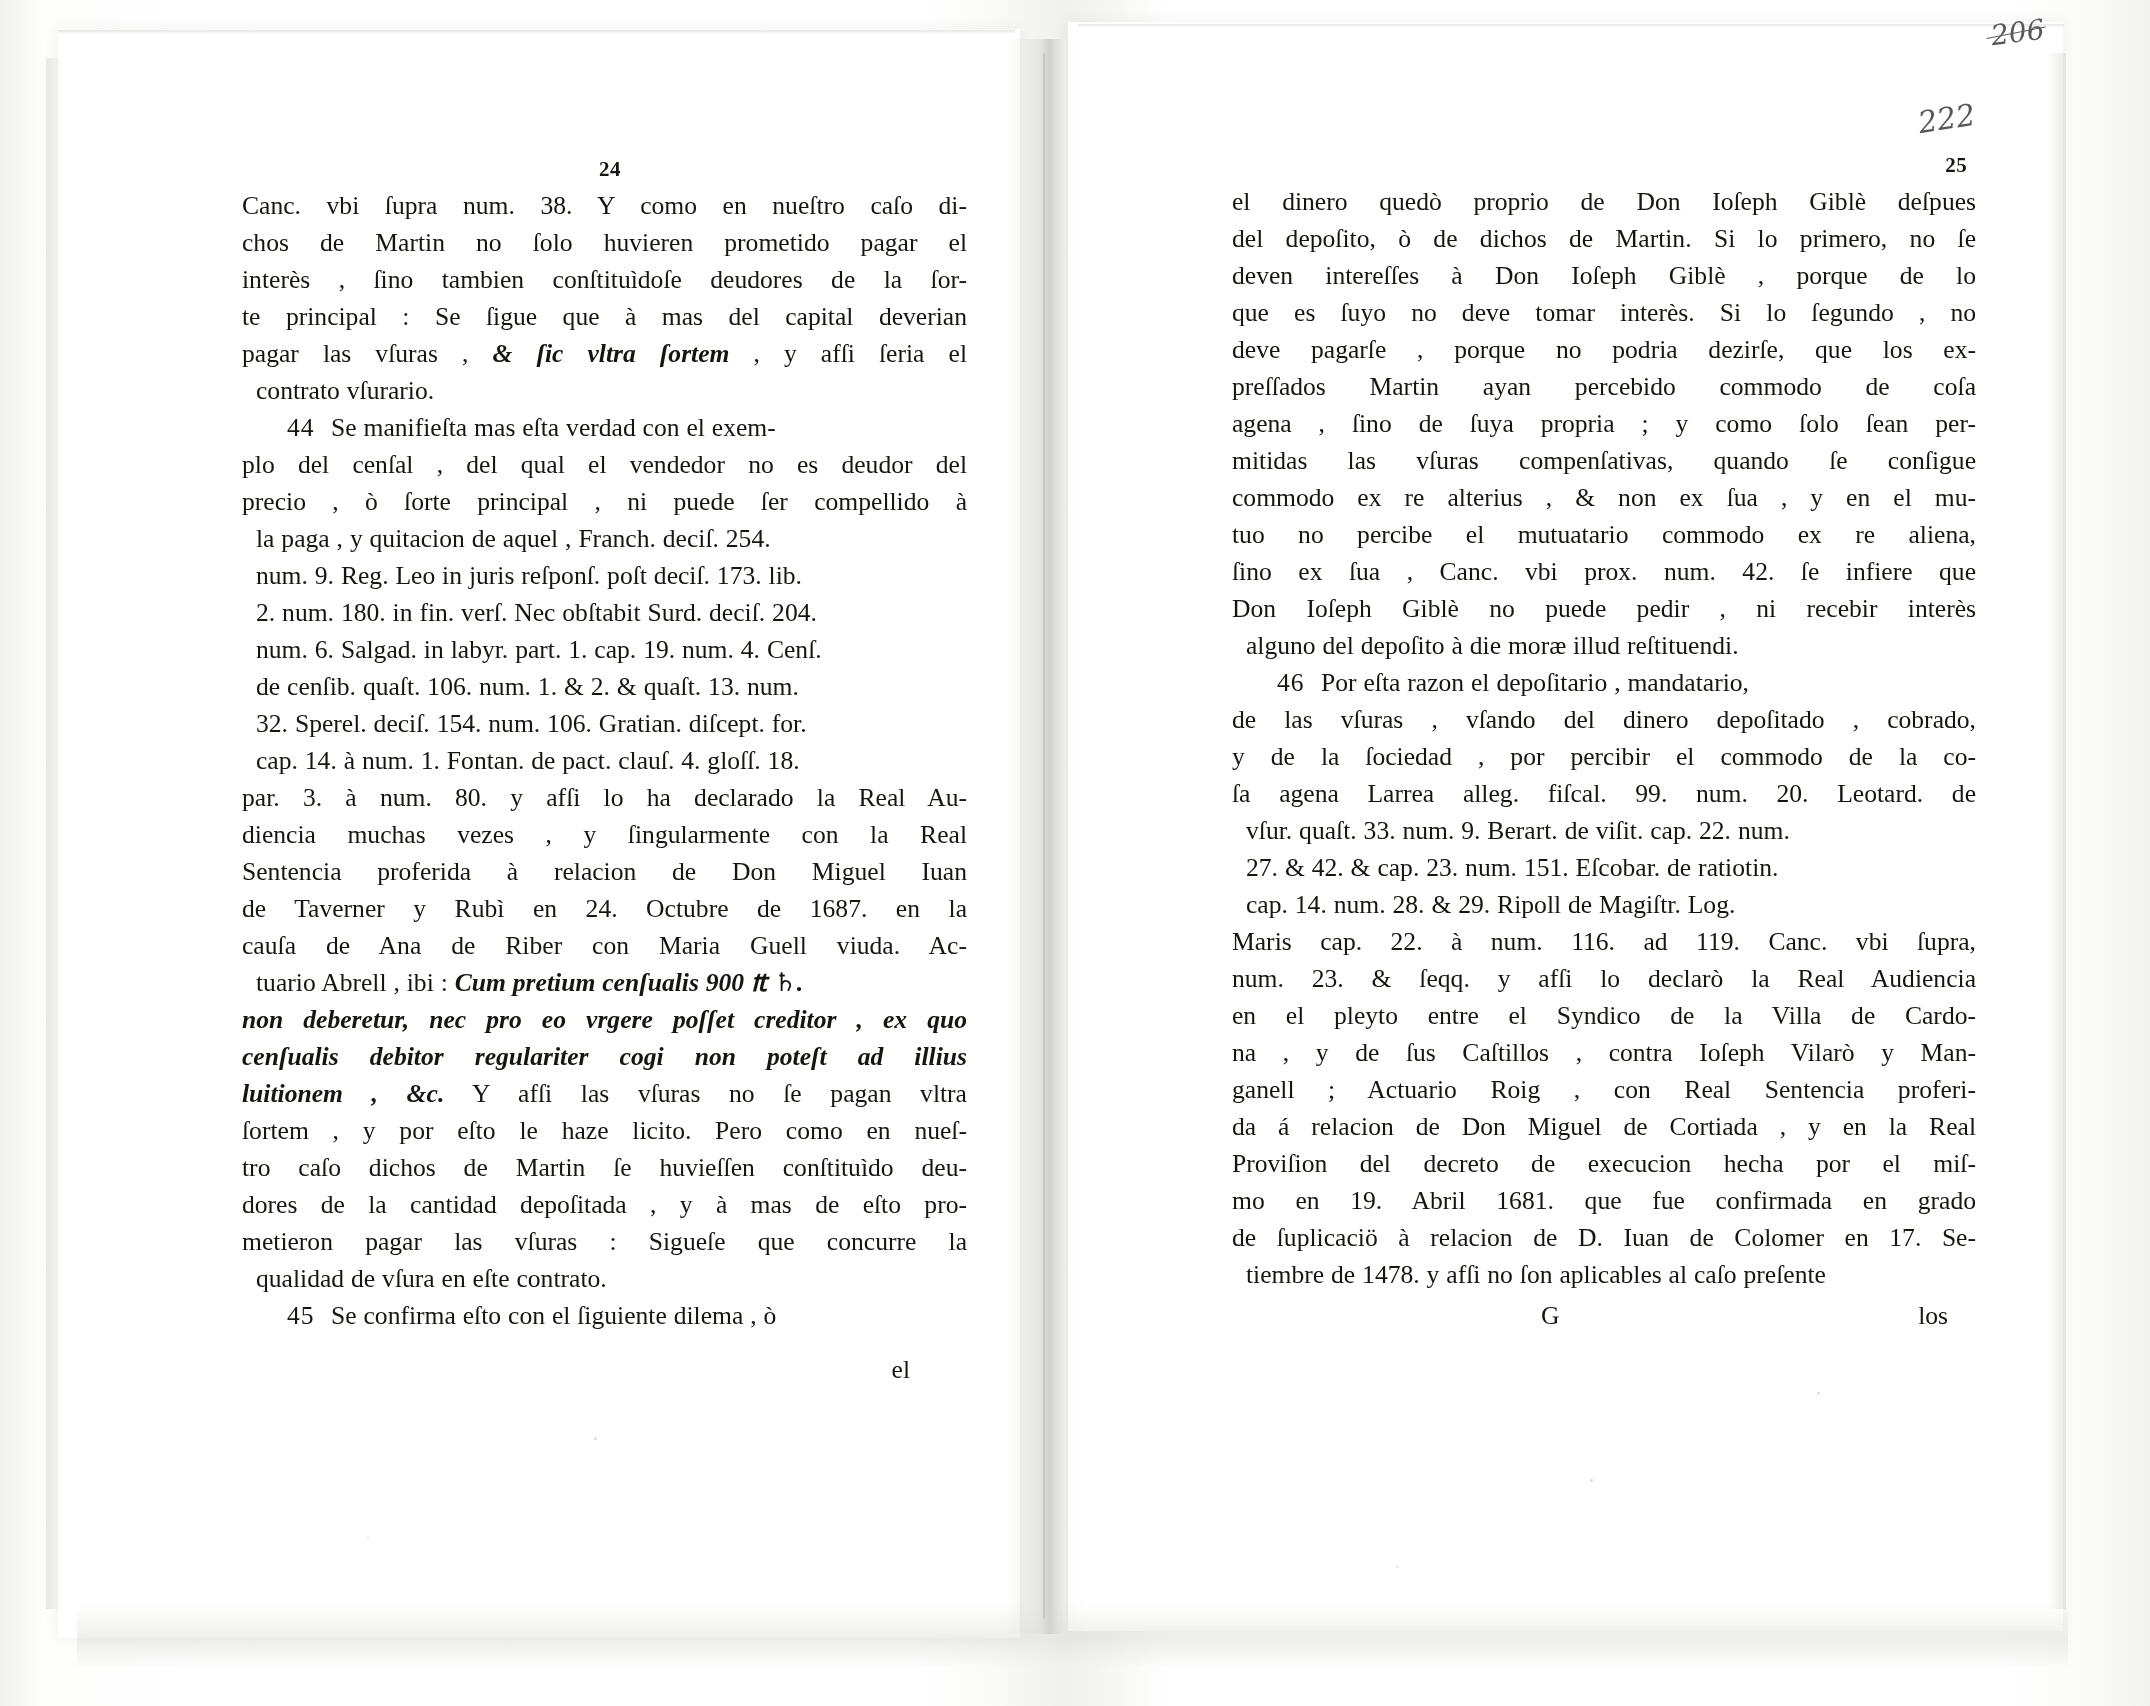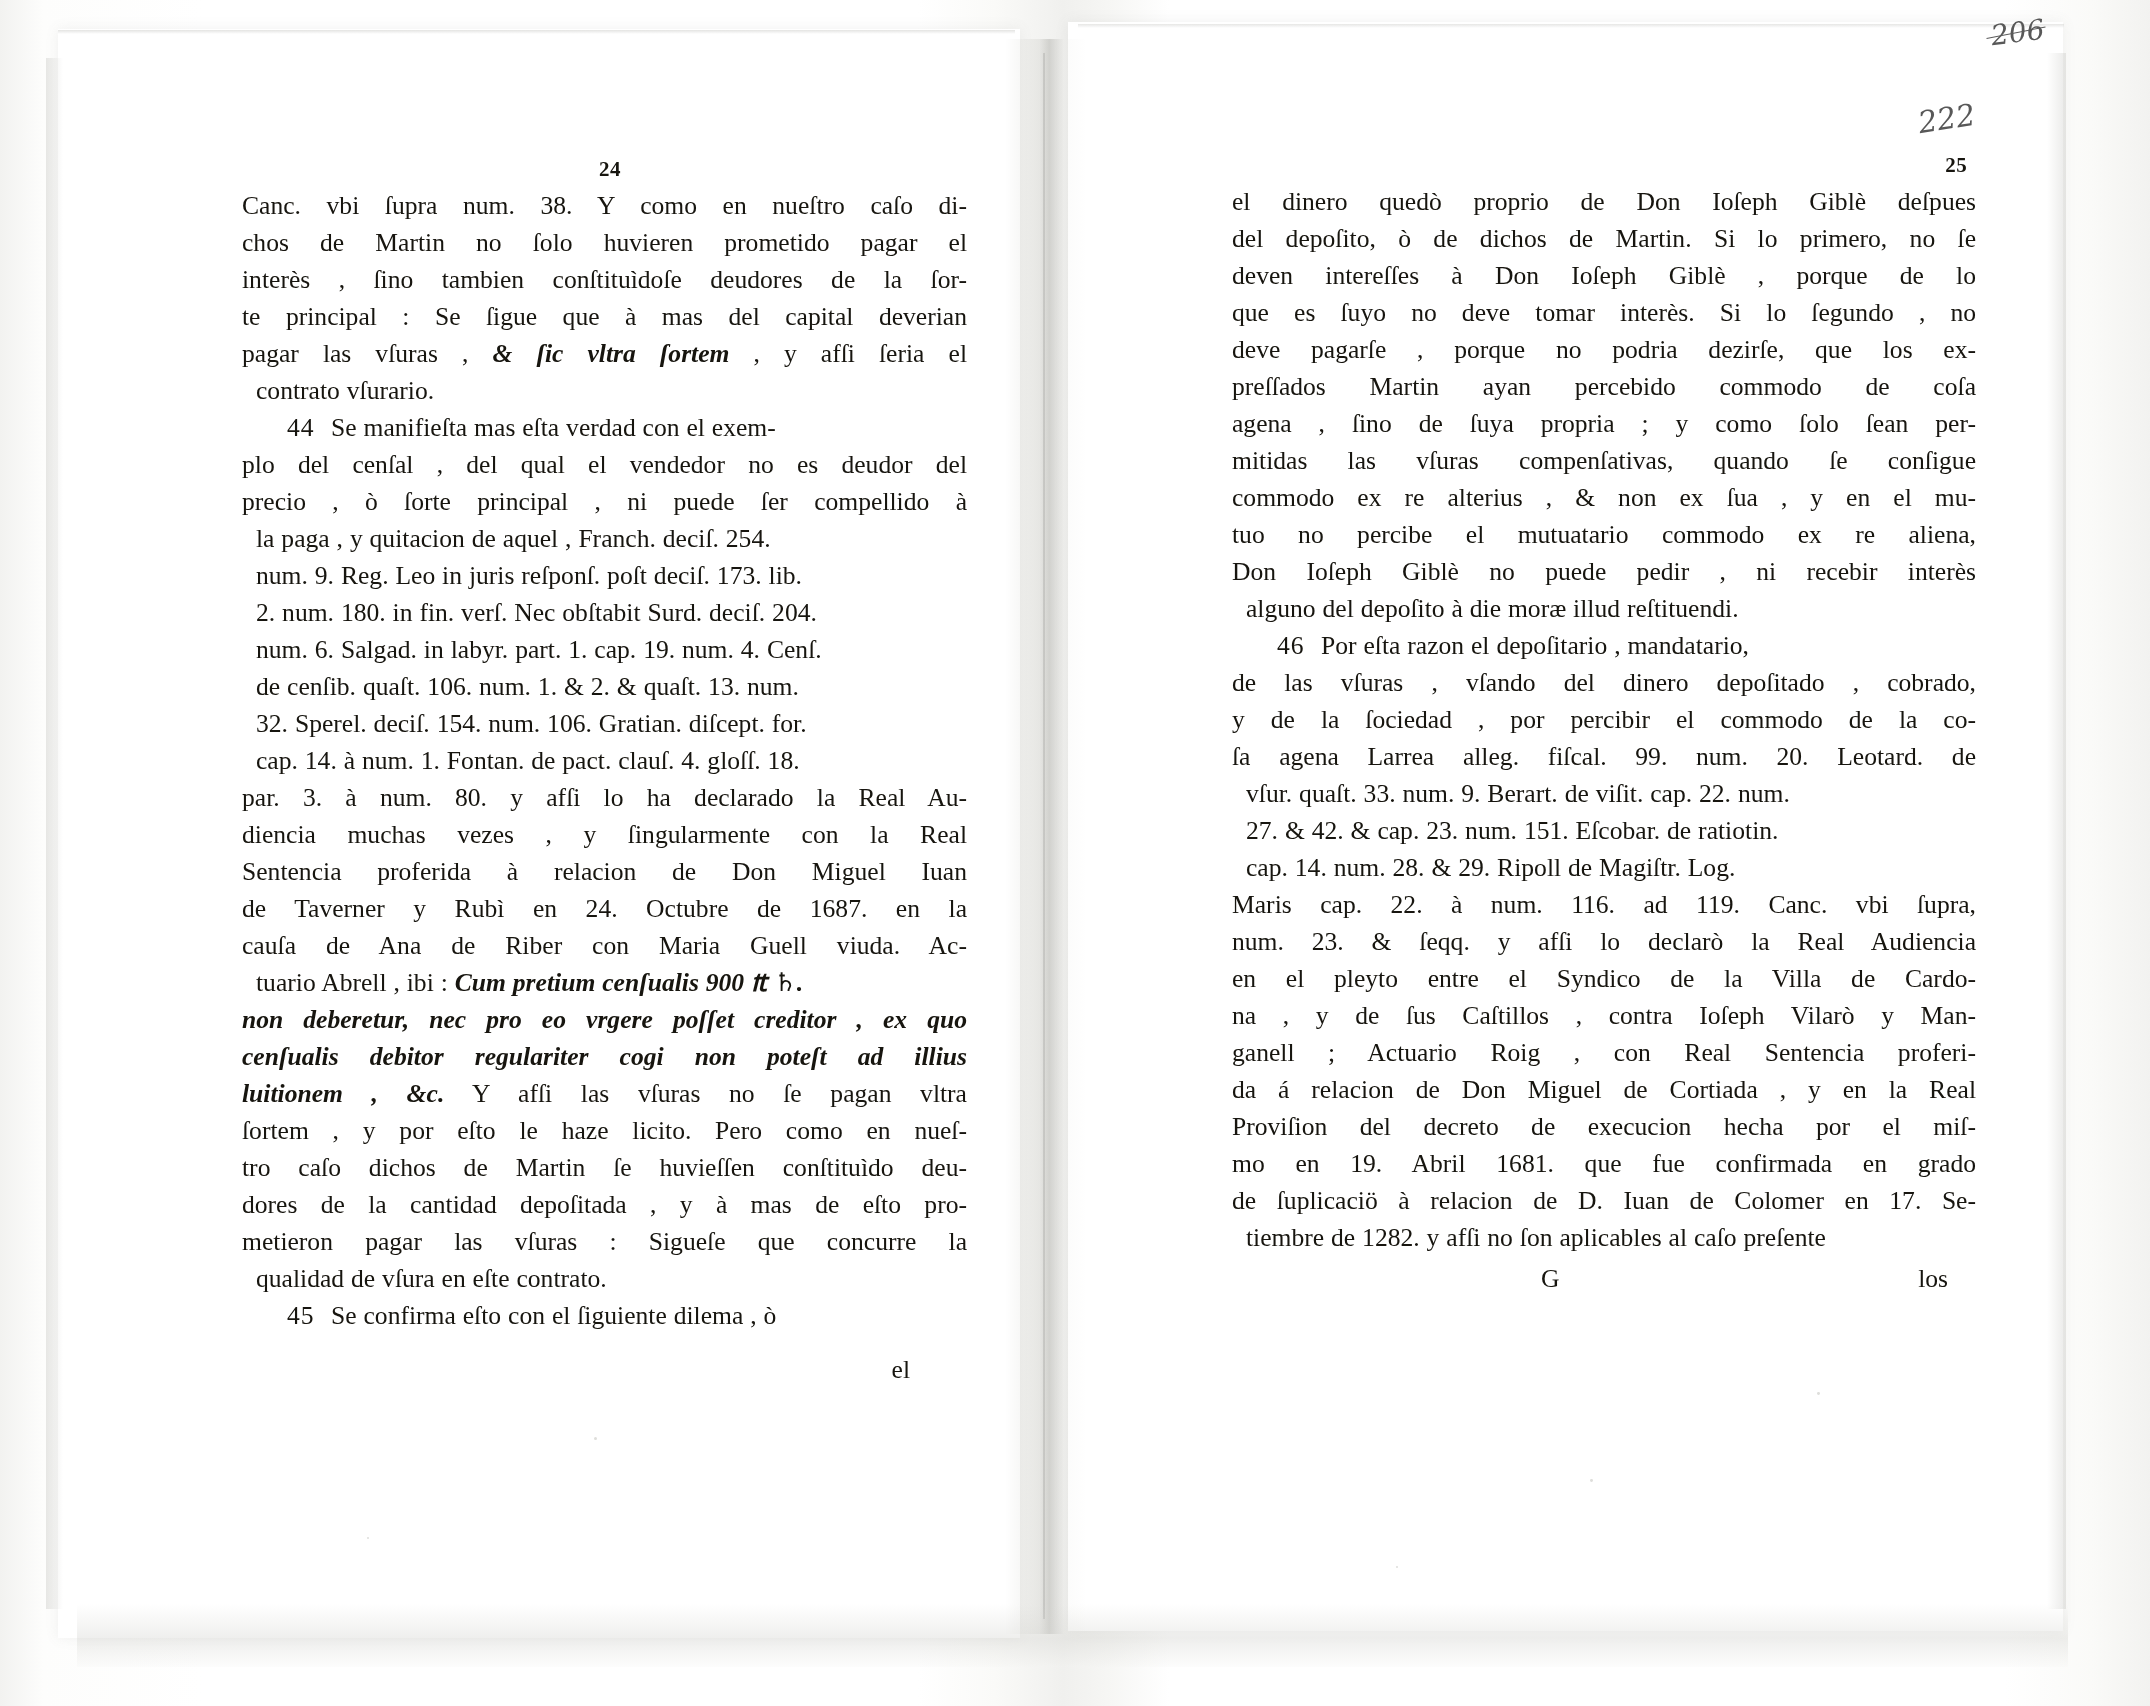--- a/index.html
+++ b/index.html
@@ -244,39 +244,40 @@
         <div class="ln-just"><span>el dinero quedò proprio de Don Ioſeph Giblè deſpues</span></div>
         <div class="ln-just"><span>del depoſito, ò de dichos de Martin. Si lo primero, no ſe</span></div>
         <div class="ln-just"><span>deven intereſſes à Don Ioſeph Giblè , porque de lo</span></div>
         <div class="ln-just"><span>que es ſuyo no deve tomar interès. Si lo ſegundo , no</span></div>
         <div class="ln-just"><span>deve pagarſe , porque no podria dezirſe, que los ex-</span></div>
         <div class="ln-just"><span>preſſados Martin ayan percebido commodo de coſa</span></div>
         <div class="ln-just"><span>agena , ſino de ſuya propria ; y como ſolo ſean per-</span></div>
         <div class="ln-just"><span>mitidas las vſuras compenſativas, quando ſe conſigue</span></div>
         <div class="ln-just"><span>commodo ex re alterius , &amp; non ex ſua , y en el mu-</span></div>
         <div class="ln-just"><span>tuo no percibe el mutuatario commodo ex re aliena,</span></div>
+        <div class="ln-just"><span>ſino ex ſua , Canc. </span><span class="it">vbi prox. num. 42.</span><span> ſe infiere que</span></div>
         <div class="ln-just"><span>Don Ioſeph Giblè no puede pedir , ni recebir interès</span></div>
         <div class="ln"><span>alguno del depoſito à die moræ illud reſtituendi.</span></div>
         <div class="ln"><span class="para-num">46</span><span>Por eſta razon el depoſitario , mandatario,</span></div>
         <div class="ln-just"><span>de las vſuras , vſando del dinero depoſitado , cobrado,</span></div>
         <div class="ln-just"><span>y de la ſociedad , por percibir el commodo de la co-</span></div>
         <div class="ln-just"><span>ſa agena Larrea </span><span class="it">alleg. fiſcal. 99. num. 20.</span><span> Leotard. </span><span class="it">de</span></div>
         <div class="ln"><span class="it">vſur. quaſt. 33. num. 9.</span><span> Berart. </span><span class="it">de viſit. cap. 22. num.</span></div>
         <div class="ln"><span class="it">27. &amp; 42. &amp; cap. 23. num. 151.</span><span> Eſcobar. </span><span class="it">de ratiotin.</span></div>
         <div class="ln"><span class="it">cap. 14. num. 28. &amp; 29.</span><span> Ripoll </span><span class="it">de Magiſtr. Log.</span></div>
         <div class="ln-just"><span class="it">Maris cap. 22. à num. 116. ad 119.</span><span> Canc. </span><span class="it">vbi ſupra,</span></div>
         <div class="ln-just"><span class="it">num. 23. &amp; ſeqq.</span><span> y afſi lo declarò la Real Audiencia</span></div>
         <div class="ln-just"><span>en el pleyto entre el Syndico de la Villa de Cardo-</span></div>
         <div class="ln-just"><span>na , y de ſus Caſtillos , contra Ioſeph Vilarò y Man-</span></div>
         <div class="ln-just"><span>ganell ; Actuario Roig , con Real Sentencia proferi-</span></div>
         <div class="ln-just"><span>da á relacion de Don Miguel de Cortiada , y en la Real</span></div>
         <div class="ln-just"><span>Proviſion del decreto de execucion hecha por el miſ-</span></div>
         <div class="ln-just"><span>mo en 19. Abril 1681. que fue confirmada en grado</span></div>
         <div class="ln-just"><span>de ſuplicaciö à relacion de D. Iuan de Colomer en 17. Se-</span></div>
-        <div class="ln"><span>tiembre de 1282. y afſi no ſon aplicables al caſo preſente</span></div>
+        <div class="ln"><span>tiembre de 1478. y afſi no ſon aplicables al caſo preſente</span></div>
       </div>
     <div class="signature-line">
       <span class="sig-mark">G</span>
       <span class="sig-catch">los</span>
     </div>
   </div>
 
   <div class="hand hand-206">
     <span>206</span>
     <span class="strike"></span>

